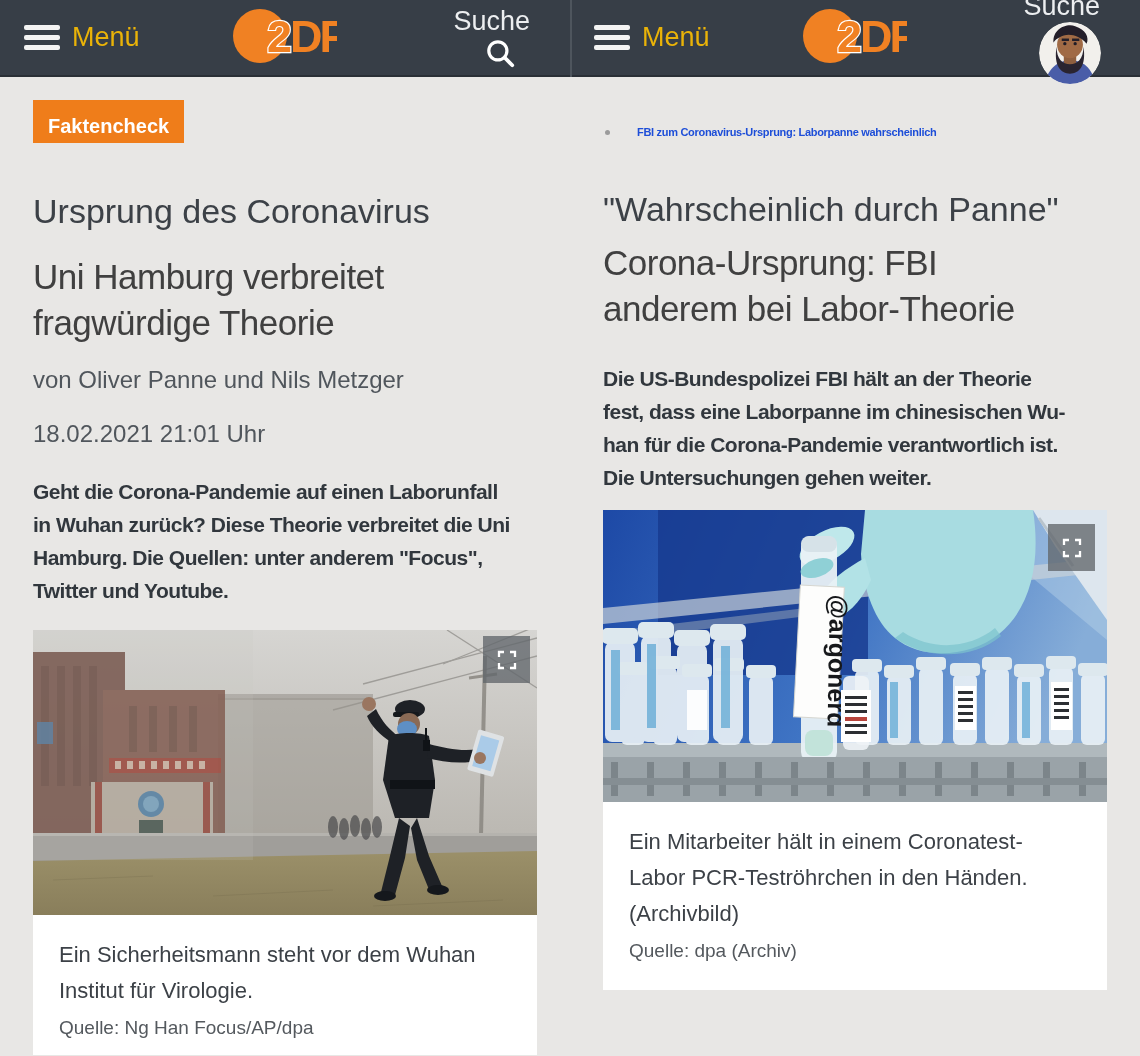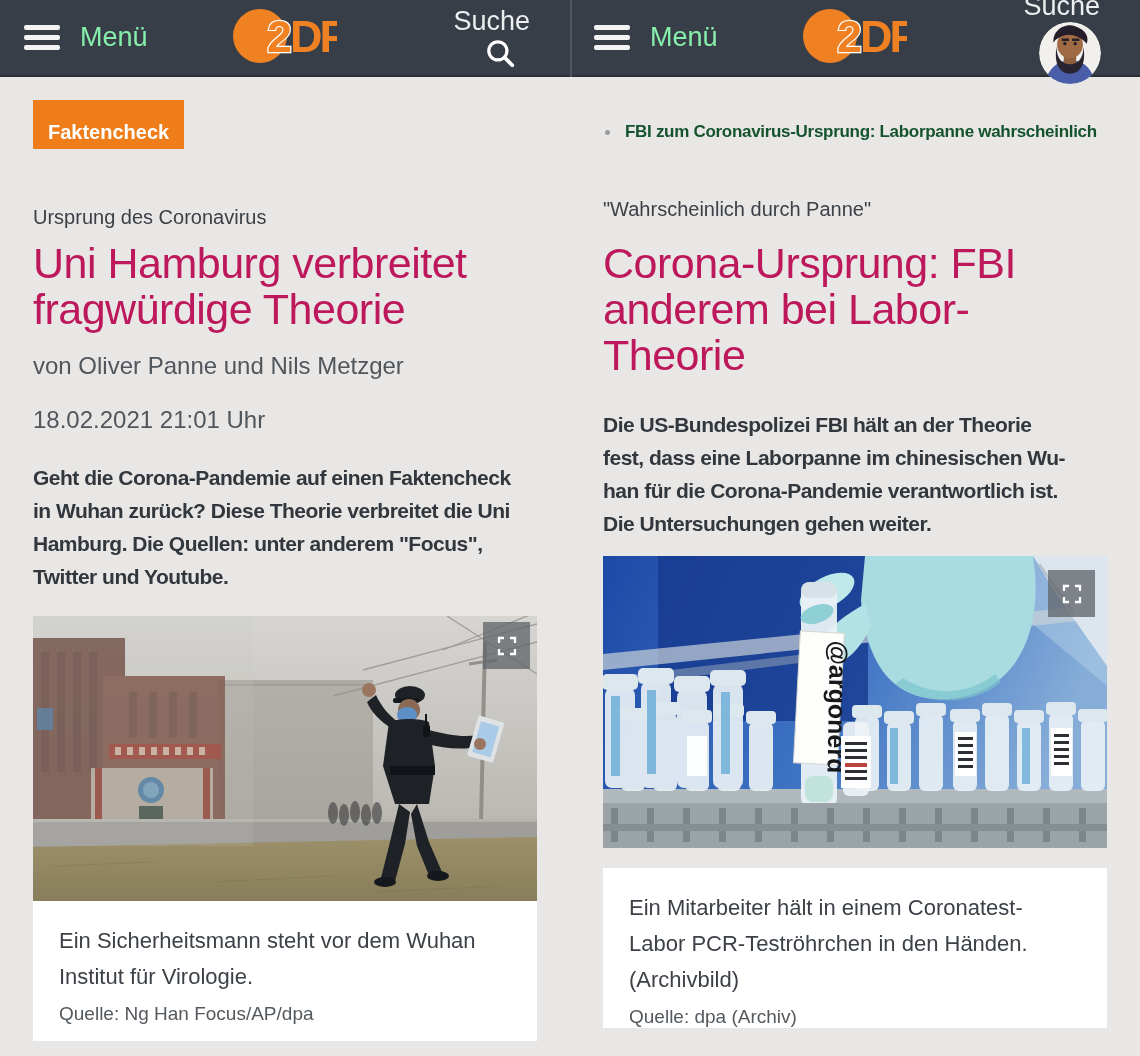--- a/index.html
+++ b/index.html
@@ -8,56 +8,56 @@
   .app { width:1140px; height:1056px; display:flex; }
   .page { width:570px; height:1056px; position:relative; background:#e8e7e5; overflow:hidden; }
 
   
   .topbar { height:77px; background:#373e47; border-bottom:2px solid #2a2f36;
             display:flex; align-items:center; padding:0 24px; position:relative; }
   .seam { position:absolute; left:0; top:0; width:2px; height:77px; background:#4e555d; }
   .menu-group { display:flex; align-items:center; cursor:pointer; }
   .hamburger { width:36px; height:25px; display:flex; flex-direction:column; justify-content:space-between; }
   .hamburger i { display:block; height:5px; background:#f3f3f3; border-radius:2px; }
-  .menu-label { color:#86efac; font-size:27px; margin-left:20px; }
+  .menu-label { color:#eab308; font-size:27px; margin-left:12px; }
   .logo { position:absolute; left:50%; top:50%; transform:translate(-50%,-50%); }
   .search-group { margin-left:auto; display:flex; align-items:center; cursor:pointer;flex-direction:column; }
   .search-label { color:#eceef0; font-size:27px; margin-right:16px; }
   .avatar { width:62px; height:62px; border-radius:50%; overflow:hidden; flex:0 0 auto; }
   .badge { display:table; margin:23px 0 0 33px; background:#ef7d1a; color:#ffffff;
-           font-size:20px; line-height:20px; font-weight:bold; padding:22px 15px 7px; }
-  .kicker { margin:53px 33px 0; font-size:20px; line-height:30px; color:#3c4147; }
+           font-size:20px; line-height:20px; font-weight:bold; padding:16px 15px 7px; }
+  .kicker { margin:53px 33px 0; font-size:34px; line-height:30px; color:#3c4147; }
   .kicker--right { margin-top:50px; }
-  .headline { margin:8px 33px 0; font-size:43px; line-height:46px; font-weight:400;
-              letter-spacing:-0.5px; color:#be185d; white-space:pre-line; }
+  .headline { margin:28px 33px 0; font-size:35px; line-height:46px; font-weight:400;
+              letter-spacing:-0.5px; color:#404040; white-space:pre-line; }
   .headline--right { margin-top:16px; }
   .byline { margin:20px 33px 0; font-size:24px; line-height:28px; color:#50565c; }
   .date { margin:26px 33px 0; font-size:24px; line-height:28px; color:#50565c; }
   .date--right { margin-top:45px; }
   .teaser { margin:27px 33px 0; font-size:21px; line-height:33px; font-weight:bold;
             letter-spacing:-0.5px; color:#31373d; white-space:pre-line; }
   .teaser--right { margin-top:30px; }
 
   .breadcrumb-row { margin:43px 33px 0; height:24px; display:flex; align-items:center; }
   .breadcrumb-dot { width:5px; height:5px; border-radius:50%; background:#9b9b9b; margin-left:2px; flex:0 0 auto; }
-  .breadcrumb-text { margin-left:15px; font-size:17px; line-height:24px; font-weight:bold;
-                     letter-spacing:-0.3px; color:#14532d; white-space:nowrap; }
+  .breadcrumb-text { margin-left:27px; font-size:11px; line-height:24px; font-weight:bold;
+                     letter-spacing:-0.3px; color:#1d4ed8; white-space:nowrap; }
 
   
   .figure { position:relative; width:504px; margin:23px 33px 0; overflow:hidden; cursor:pointer; }
   .figure--left { height:285px; }
   .figure--right { margin-top:16px; height:292px; }
   .scene { display:block; width:100%; height:100%; }
   .expand-btn { position:absolute; width:47px; height:47px; background:rgba(97,102,108,0.78);
                 border:none; display:flex; align-items:center; justify-content:center; cursor:pointer; }
   .expand-btn--left { top:6px; right:7px; }
   .expand-btn--right { top:14px; right:12px; }
   .caption-card { background:#ffffff; width:504px; margin:0 33px; padding:22px 26px 0; }
   .caption-card--left { height:140px; }
-  .caption-card--right { height:160px;margin-top:20px; }
+  .caption-card--right { height:188px; }
   .caption { font-size:22px; line-height:36px; color:#3c4147; white-space:pre-line; }
   .source { margin-top:6px; font-size:19px; line-height:26px; color:#54595e; }
 </style>
 </head>
 <body>
 
 <div class="app">
 
   <section class="page">
     <header class="topbar">
@@ -84,21 +84,21 @@
         </svg>
       </div>
     </header>
 
     <div class="badge">Faktencheck</div>
     <div class="kicker">Ursprung des Coronavirus</div>
     <h1 class="headline">Uni Hamburg verbreitet
 fragwürdige Theorie</h1>
     <div class="byline">von Oliver Panne und Nils Metzger</div>
     <div class="date">18.02.2021 21:01 Uhr</div>
-    <p class="teaser">Geht die Corona-Pandemie auf einen Faktencheck
+    <p class="teaser">Geht die Corona-Pandemie auf einen Laborunfall
 in Wuhan zurück? Diese Theorie verbreitet die Uni
 Hamburg. Die Quellen: unter anderem "Focus",
 Twitter und Youtube.</p>
 
     <figure class="figure figure--left">
       <svg class="scene" viewBox="0 0 504 285" preserveAspectRatio="none">
         <defs>
           <linearGradient id="fogL" x1="0" y1="0" x2="0" y2="1">
             <stop offset="0" stop-color="#d6d5d2"></stop>
               <stop offset="0.7" stop-color="#bcb9b3"></stop>

